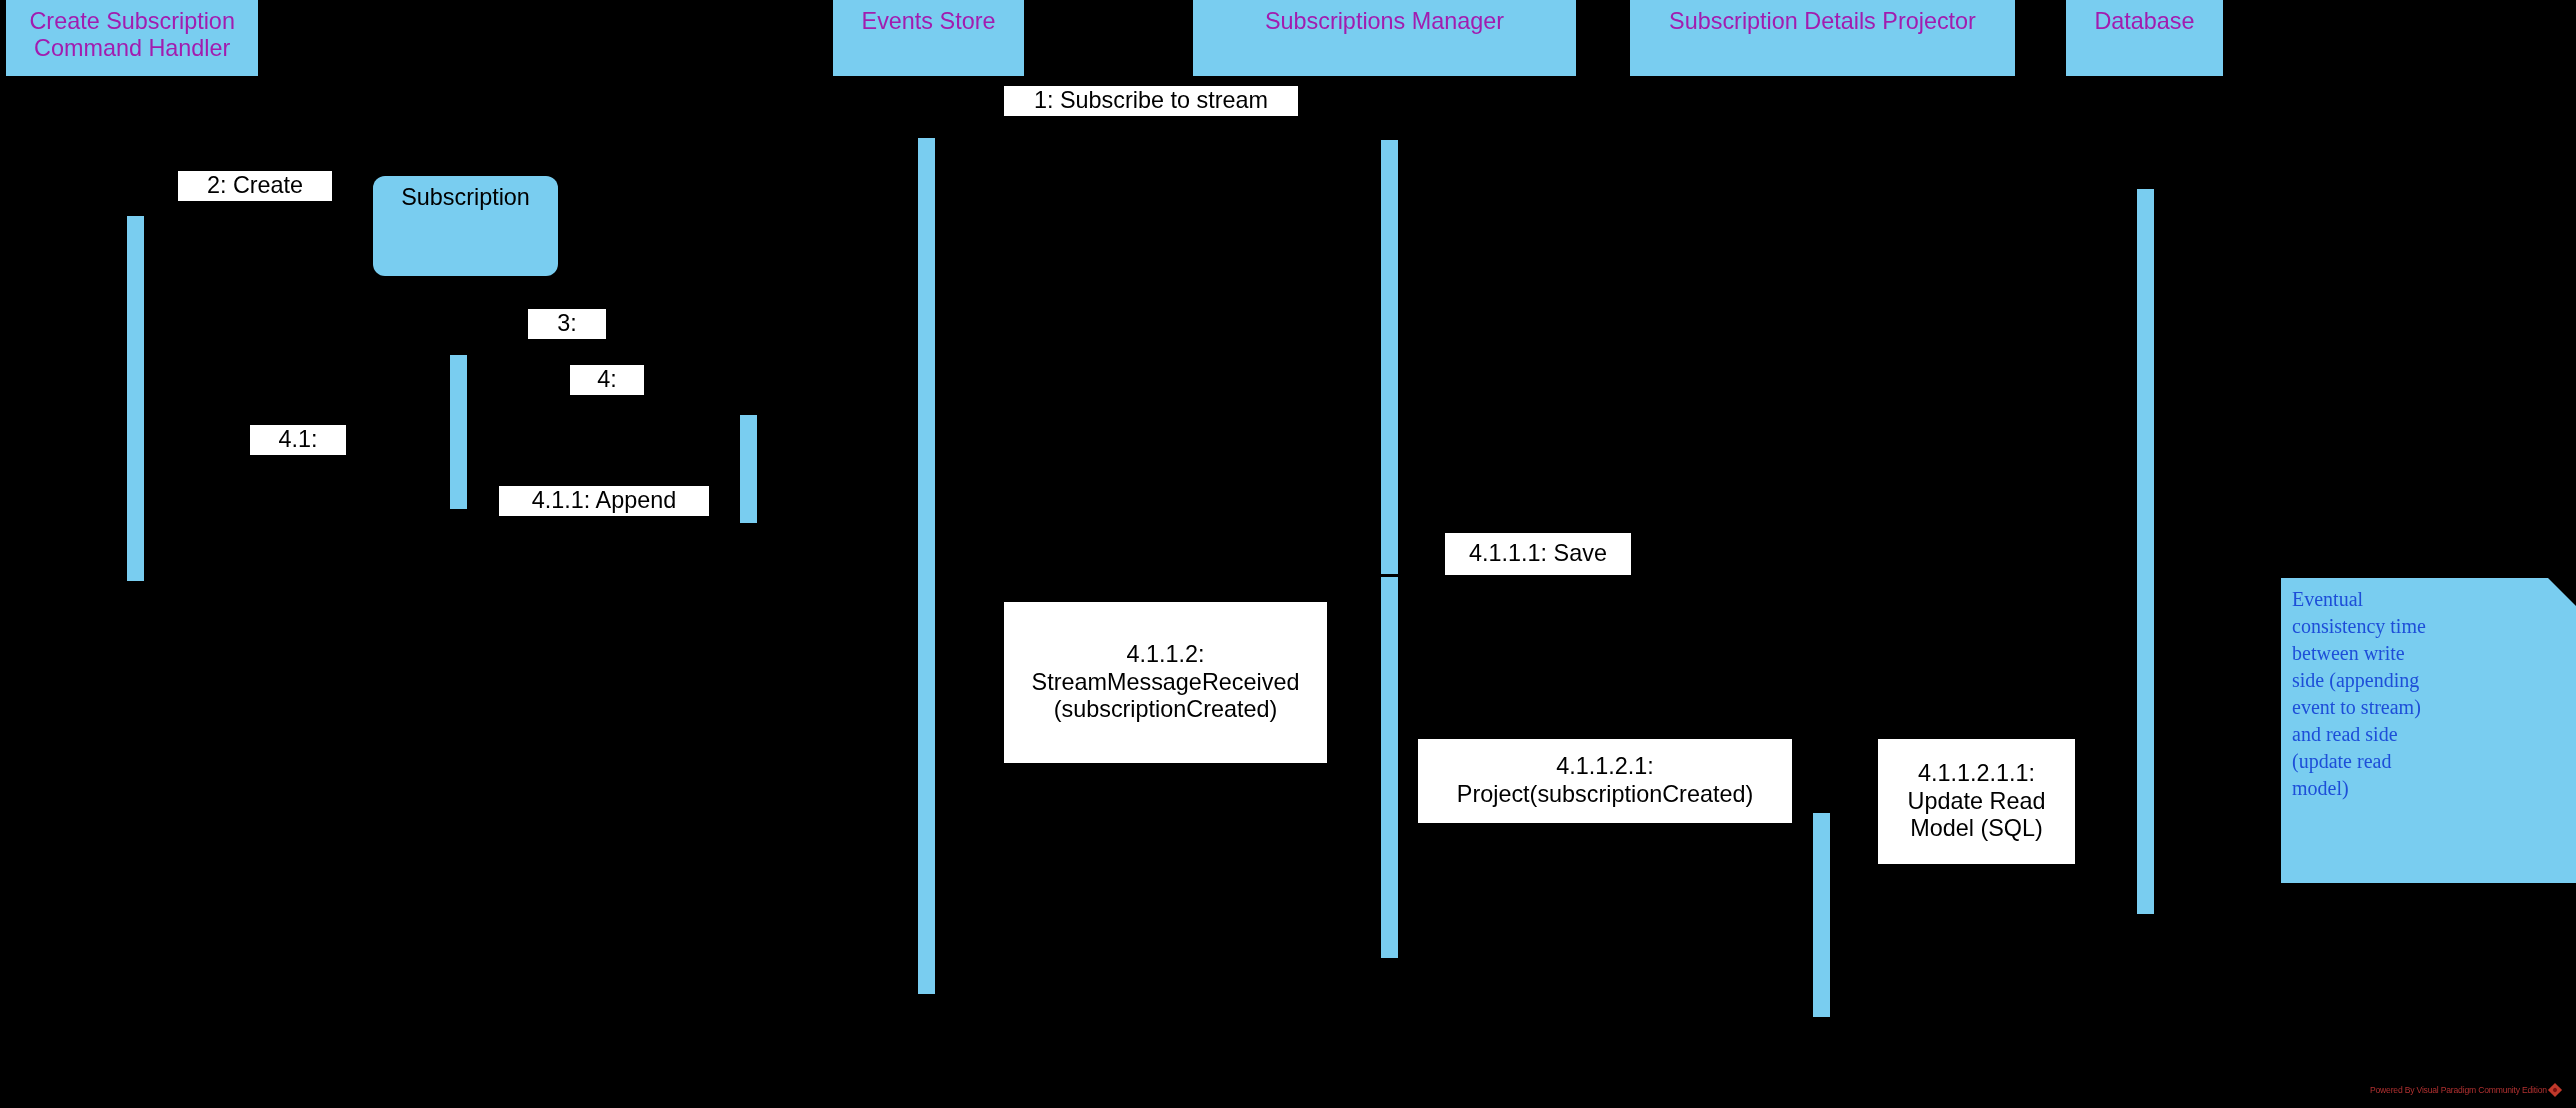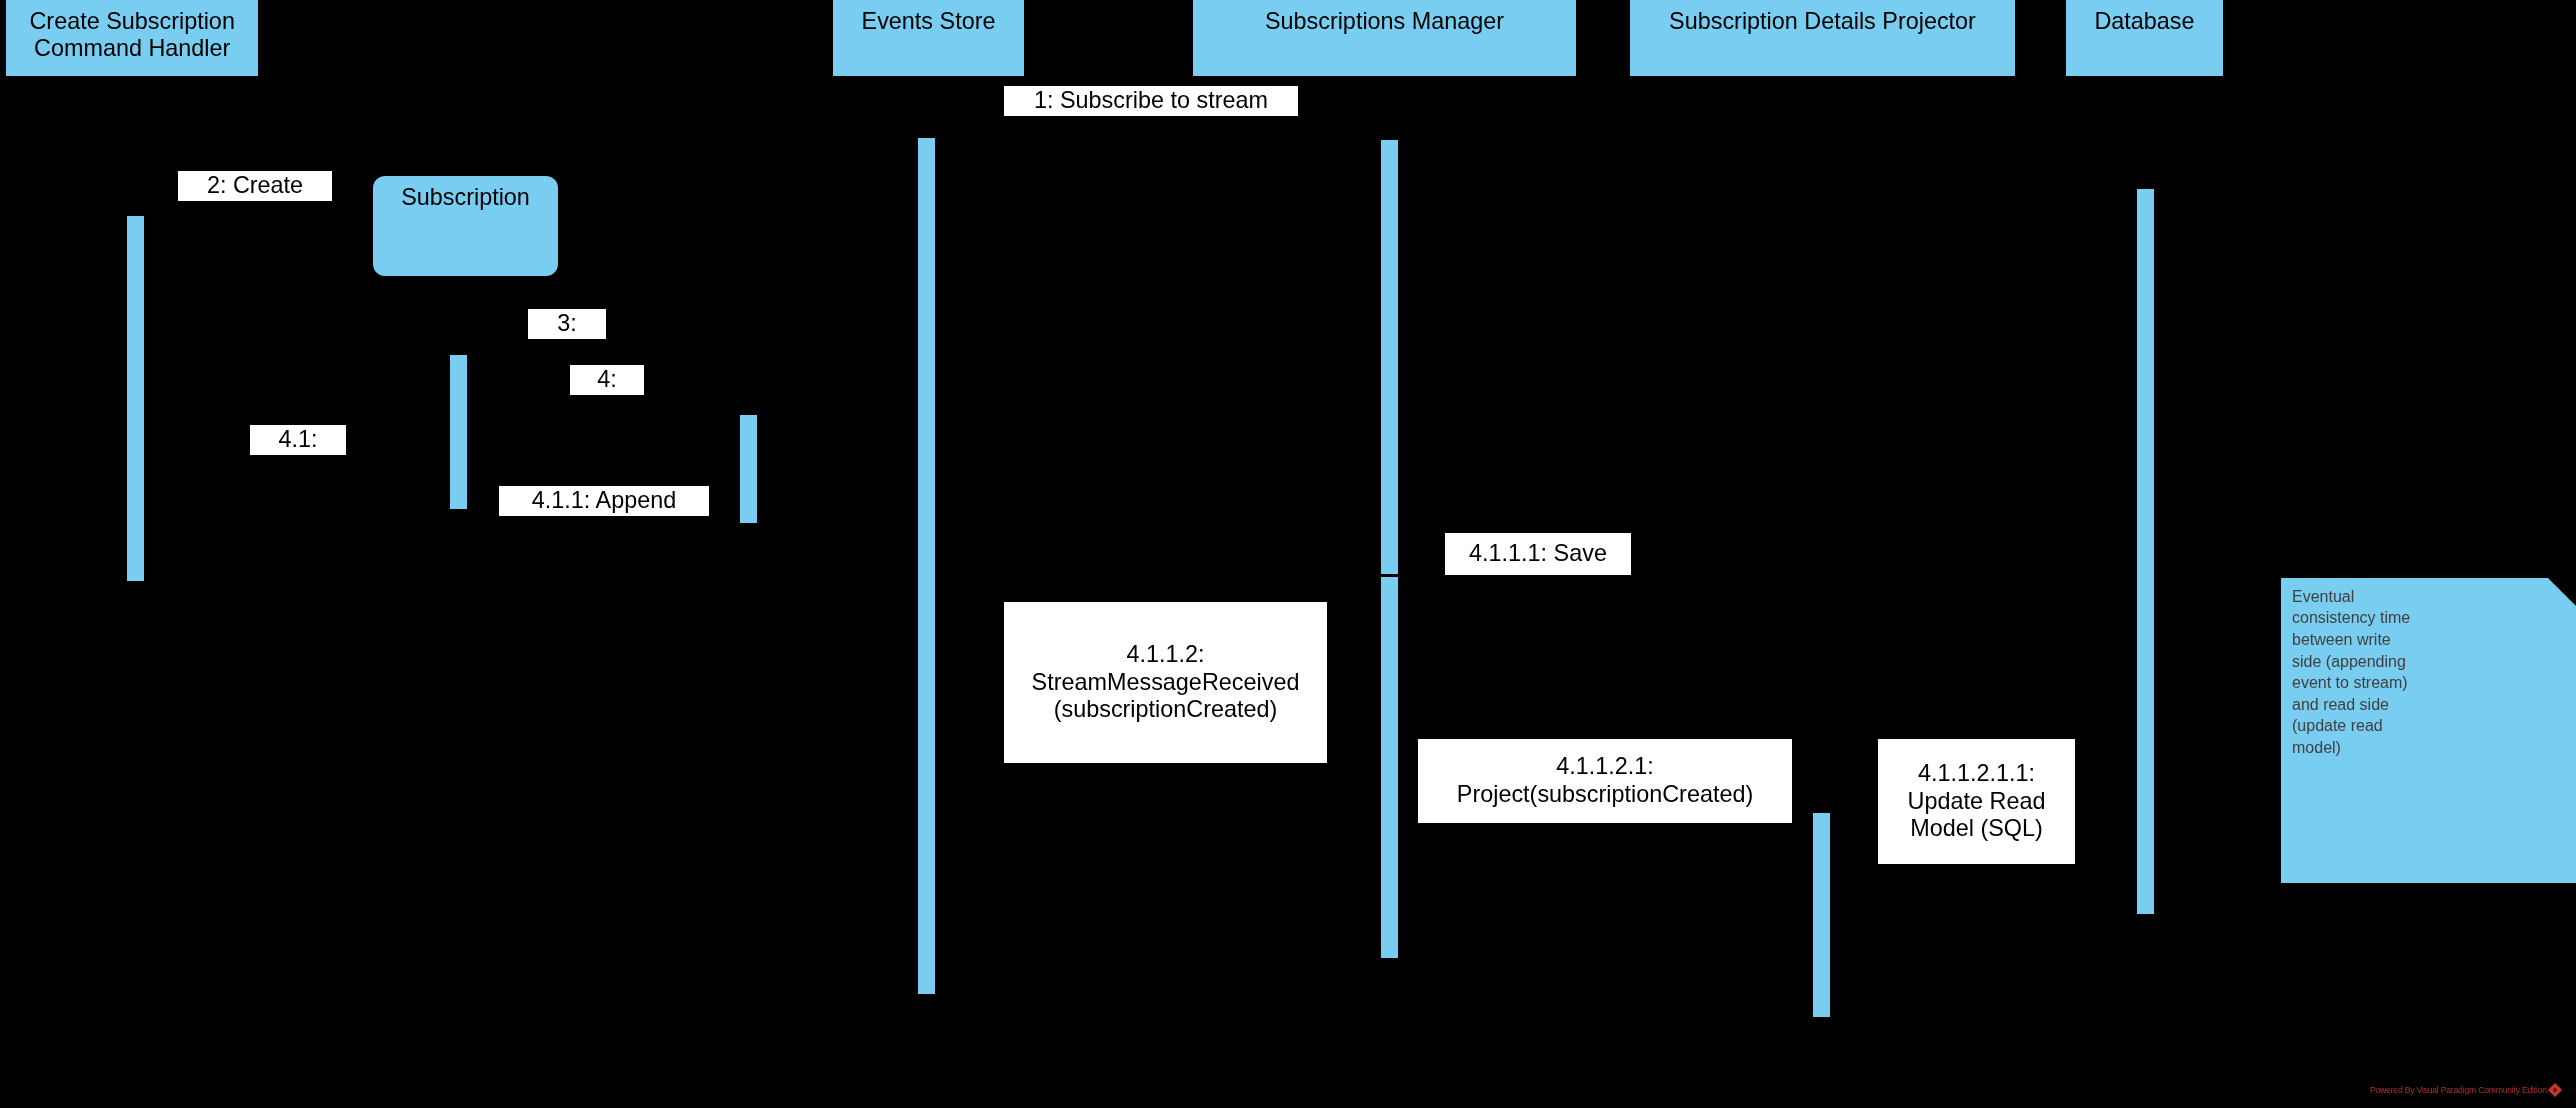--- a/index.html
+++ b/index.html
@@ -13,21 +13,21 @@
     height: 1108px;
     background: #000000;
     overflow: hidden;
     font-family: "Liberation Sans", sans-serif;
   }
 
   
   .lifeline-head {
     position: absolute;
     background: #79CDF0;
-    color: #000000;
+    color: #a21caf;
     display: flex;
     align-items: flex-start;
     justify-content: center;
     text-align: center;
     font-size: 23.4px;
     line-height: 1.18;
     padding-top: 7.8px;
     box-sizing: border-box;
   }
 
@@ -71,27 +71,28 @@
     text-align: center;
     box-sizing: border-box;
     padding-top: 7.8px;
     white-space: pre-line;
   }
 
   
   .note {
     position: absolute;
     background: #79CDF0;
-    color: #404040;
-    font-size: 16px;
+    color: #1d4ed8;
+    font-size: 20px;
     line-height: 1.35;
     box-sizing: border-box;
     padding: 7.8px 11px 6.2px 11px;
     white-space: pre-line;
     clip-path: polygon(0 0, calc(100% - 28px) 0, 100% 28px, 100% 100%, 0 100%);
+    font-family: Liberation Serif, serif;
   }
 
   
   .watermark {
     position: absolute;
     display: flex;
     align-items: center;
     gap: 3.1px;
     font-size: 8.6px;
     color: #B03030;

